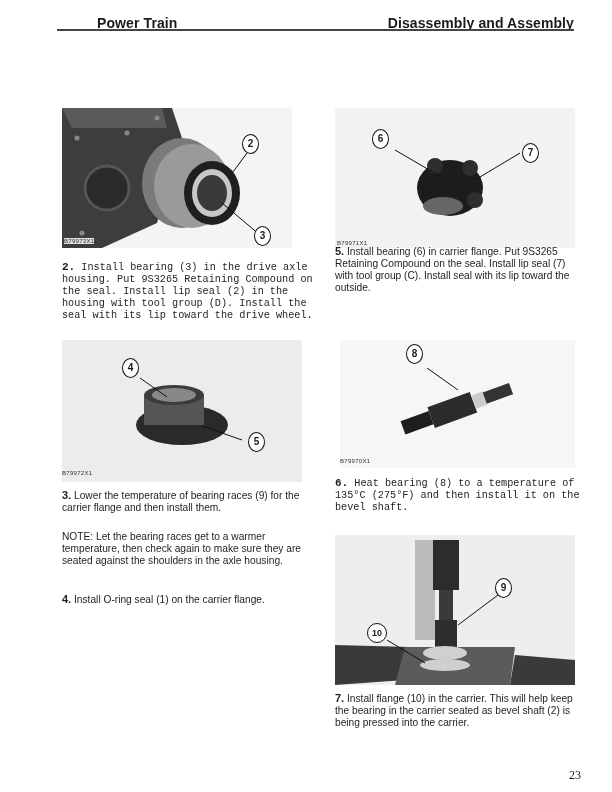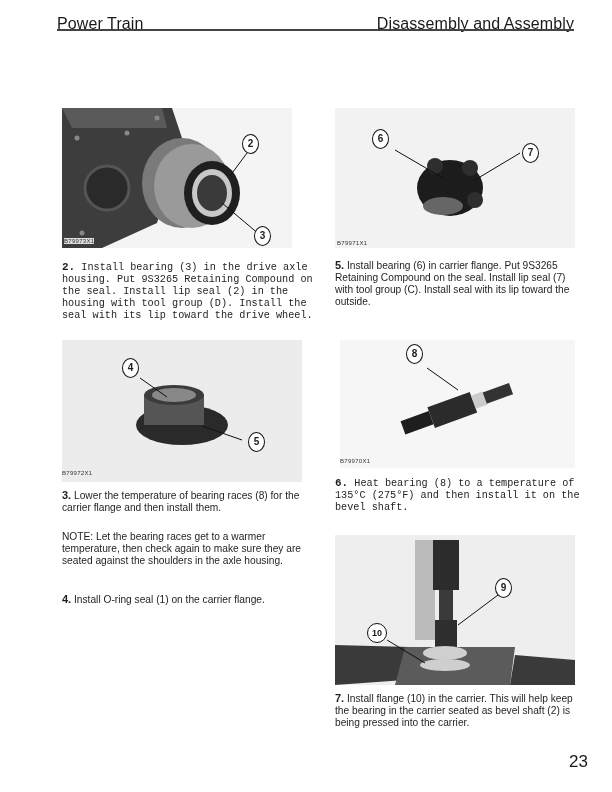--- a/index.html
+++ b/index.html
@@ -1,33 +1,33 @@
 <!DOCTYPE html>
 <html><head>
   <meta charset="utf-8">
   <style>
     * { box-sizing: border-box; margin: 0; padding: 0; }
     html, body { width: 612px; height: 792px; background: #fff; overflow: hidden; }
     body { position: relative; font-family: "Liberation Sans", "DejaVu Sans", sans-serif; color: #1a1a1a; }
 
     .header { position: absolute; left: 57px; top: 15px; width: 517px; height: 16px; }
-    .header .left, .header .right { position: absolute; top: 0; font-size: 16px; font-weight: normal; letter-spacing: 0.1px; }
+    .header .left, .header .right { position: absolute; top: 0; font-size: 14px; font-weight: bold; letter-spacing: 0.1px; margin-left: 40px; }
     .header .left { left: 0; }
     .header .right { right: 0; }
     .header .rule { position: absolute; left: 0; right: 0; top: 14px; height: 1.5px; background: #444; }
 
     .fig { position: absolute; overflow: hidden; }
     .fig svg { display: block; }
     .fig-id { position: absolute; font-size: 6px; color: #333; letter-spacing: 0.3px; }
 
     .para { position: absolute; font-size: 10.2px; line-height: 12px; color: #1e1e1e; }
     .para .num { font-weight: bold; font-size: 11px; }
     .para .note { font-weight: normal; }
 
-    .pagenum { position: absolute; left: 569px; top: 752px; font-family: Liberation Sans, sans-serif; font-size: 17px; }
+    .pagenum { position: absolute; left: 569px; top: 768px; font-family: Liberation Serif, serif; font-size: 12px; }
   </style>
 </head>
 <body>
 
 <div class="header">
   <span class="left">Power Train</span>
   <span class="right">Disassembly and Assembly</span>
   <div class="rule"></div>
 </div>
 
@@ -68,21 +68,21 @@
   <div style="position:absolute; left:37px; top:21px; width:17px; height:20px; border:1.3px solid #111; border-radius:50%; background:#fff; font-size:10px; font-weight:bold; text-align:center; line-height:18px;">6</div>
   <div style="position:absolute; left:187px; top:35px; width:17px; height:20px; border:1.3px solid #111; border-radius:50%; background:#fff; font-size:10px; font-weight:bold; text-align:center; line-height:18px;">7</div>
   <div class="fig-id" style="left:2px; top:132px;">B79971X1</div>
 </div>
 
 <div class="para" style="left:62px; top:261px; width:255px;font-family:Liberation Mono, monospace;">
   <span class="num">2.</span>
   <span>Install bearing (3) in the drive axle housing. Put 9S3265 Retaining Compound on the seal. Install lip seal (2) in the housing with tool group (D). Install the seal with its lip toward the drive wheel.</span>
 </div>
 
-<div class="para" style="left:335px; top:259px; width:245px;">
+<div class="para" style="left:335px; top:245px; width:245px;">
   <span class="num">5.</span>
   <span>Install bearing (6) in carrier flange. Put 9S3265 Retaining Compound on the seal. Install lip seal (7) with tool group (C). Install seal with its lip toward the outside.</span>
 </div>
 
 <div class="fig" style="left:62px; top:340px; width:240px; height:142px;">
   <svg width="240" height="142" viewBox="0 0 240 142">
     <rect width="240" height="142" fill="#ececec"></rect>
     <ellipse cx="120" cy="85" rx="46" ry="20" fill="#2a2a2a"></ellipse>
     <rect x="82" y="55" width="60" height="30" fill="#555"></rect>
     <ellipse cx="112" cy="55" rx="30" ry="10" fill="#3b3b3b"></ellipse>
@@ -105,21 +105,21 @@
       <rect x="147" y="63" width="28" height="12" fill="#333"></rect>
     </g>
     <line x1="87" y1="28" x2="118" y2="50" stroke="#111" stroke-width="1"></line>
   </svg>
   <div style="position:absolute; left:66px; top:4px; width:17px; height:20px; border:1.3px solid #111; border-radius:50%; background:#fff; font-size:10px; font-weight:bold; text-align:center; line-height:18px;">8</div>
   <div class="fig-id" style="left:0px; top:118px;">B79970X1</div>
 </div>
 
 <div class="para" style="left:62px; top:489px; width:255px;">
   <span class="num">3.</span>
-  <span>Lower the temperature of bearing races (8) for the carrier flange and then install them.</span>
+  <span>Lower the temperature of bearing races (9) for the carrier flange and then install them.</span>
 </div>
 
 <div class="para" style="left:335px; top:477px; width:245px;font-family:Liberation Mono, monospace;">
   <span class="num">6.</span>
   <span>Heat bearing (8) to a temperature of 135°C (275°F) and then install it on the bevel shaft.</span>
 </div>
 
 <div class="para" style="left:62px; top:531px; width:250px;">
   <span class="note">NOTE:</span>
   <span>Let the bearing races get to a warmer temperature, then check again to make sure they are seated against the shoulders in the axle housing.</span>

